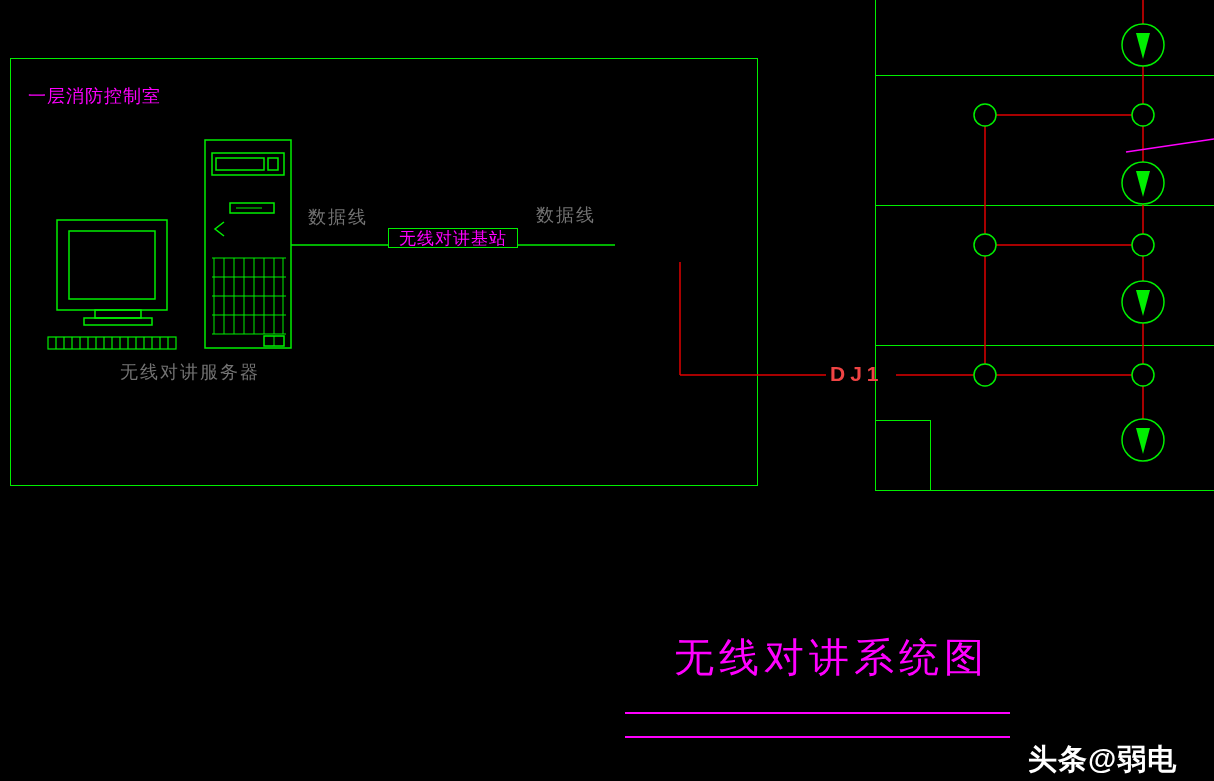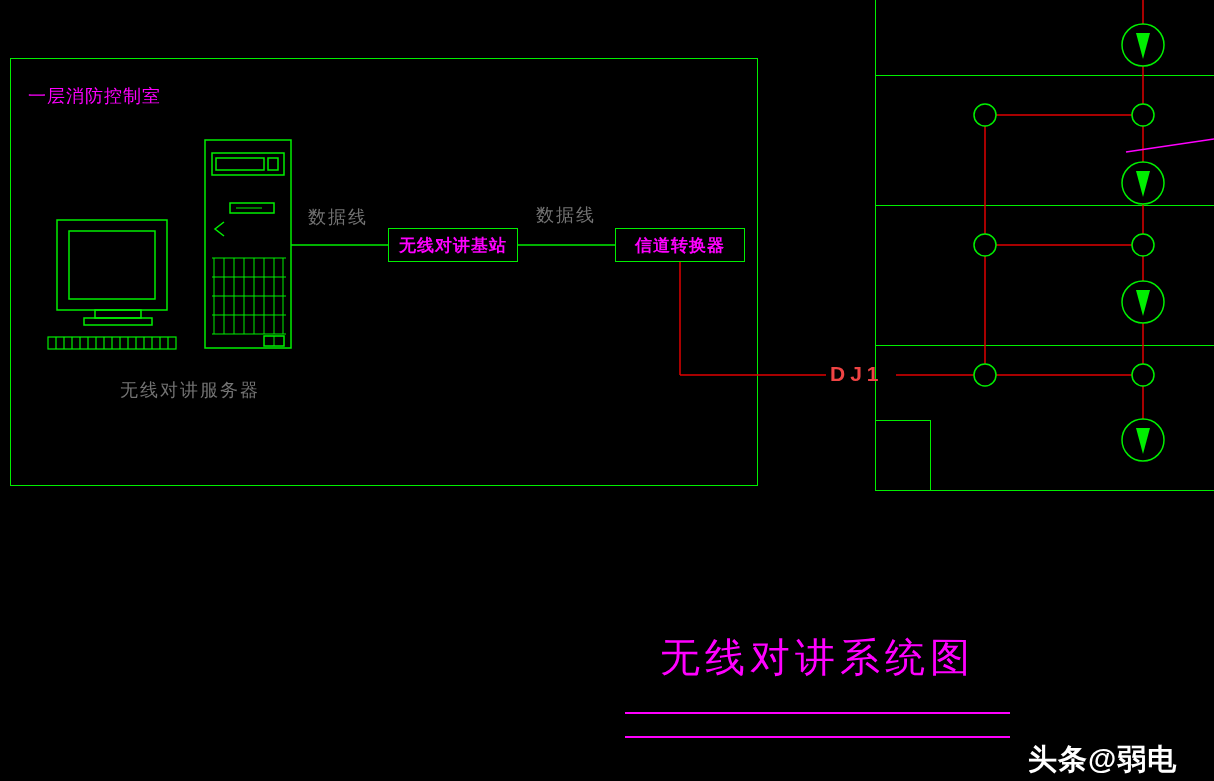--- a/index.html
+++ b/index.html
@@ -16,37 +16,37 @@
     position:absolute;left:10px;top:58px;width:748px;height:428px;
     border:1px solid #00ee00;box-sizing:border-box;
   }
   .room-label{
     position:absolute;left:28px;top:84px;
     font-size:18px;letter-spacing:1px;color:#ff00ff;white-space:nowrap;
   }
   .cad-label{
     position:absolute;color:#737373;font-size:18px;letter-spacing:2px;white-space:nowrap;
   }
-  .server-label{left:120px;top:378px;}
+  .server-label{left:120px;top:360px;}
   .cable1-label{left:308px;top:205px;}
   .cable2-label{left:536px;top:203px;}
   .node-box{
-    position:absolute;height:34px;width:130px;
+    position:absolute;height:20px;width:130px;
     border:1px solid #00ee00;box-sizing:border-box;
     display:flex;align-items:center;justify-content:center;
-    color:#ff00ff;font-size:17px;letter-spacing:1px;white-space:nowrap;font-weight:bold;
+    color:#ff00ff;font-size:17px;letter-spacing:1px;white-space:nowrap;
   }
   .base-station{left:388px;top:228px;}
   .converter{left:615px;top:228px;}
   .dj1-label{
     position:absolute;left:830px;top:362px;
     color:#ef4444;font-size:21px;letter-spacing:5px;font-weight:bold;white-space:nowrap;
   }
   .diagram-title{
-    position:absolute;left:660px;top:630px;
+    position:absolute;left:674px;top:630px;
     color:#ff00ff;font-size:40px;letter-spacing:5px;white-space:nowrap;
   }
   .title-underline{
     position:absolute;background:#ff00ff;height:2px;width:385px;left:625px;
   }
   .underline-1{top:712px;}
   .underline-2{top:736px;height:2px;}
   .watermark{
     position:absolute;left:1028px;top:740px;
     color:#ffffff;font-size:29px;font-weight:bold;letter-spacing:1px;white-space:nowrap;
@@ -149,21 +149,20 @@
       <circle cx="985" cy="375" r="11"></circle>
       <circle cx="1143" cy="375" r="11"></circle>
     </g>
   </svg>
 
   <div class="cad-label server-label">无线对讲服务器</div>
   <div class="cad-label cable1-label">数据线</div>
   <div class="cad-label cable2-label">数据线</div>
 
   <div class="node-box base-station">无线对讲基站</div>
-  <div class="node-box converter">信道转换器</div>
 
   <div class="dj1-label">DJ1</div>
 
   <div class="diagram-title">无线对讲系统图</div>
   <div class="title-underline underline-1"></div>
   <div class="title-underline underline-2"></div>
 
   <div class="watermark">头条@弱电</div>
 </div>
 

